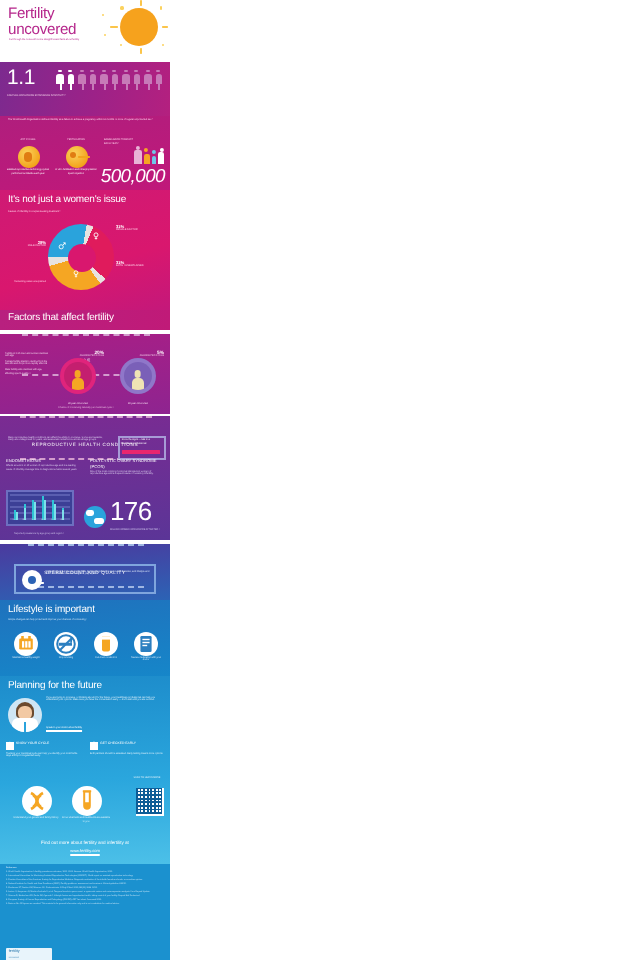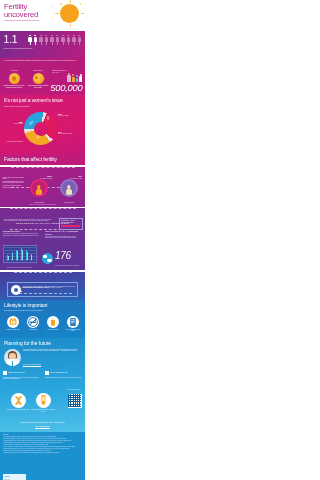--- a/index.html
+++ b/index.html
@@ -131,22 +131,22 @@
   .xt{position:absolute;left:1.5px;right:0;bottom:-2.6px;height:2.4px;}
   .xt span{position:absolute;font-size:.85px;line-height:1px;color:#cfd3f2;}
   .chartcap{position:absolute;left:2.5px;bottom:1.3px;width:34px;color:#cdc2ea;}
   .globebox{position:absolute;right:3px;bottom:5px;width:40px;height:14px;}
   .globe{position:absolute;left:0;top:1.4px;width:11px;height:11px;border-radius:50%;
     background:#2aa3dc;overflow:hidden;}
   .globe::before{content:"";position:absolute;left:1.4px;top:2.6px;width:4px;height:2.6px;
     background:#fff;border-radius:1.2px;}
   .globe::after{content:"";position:absolute;left:5.4px;top:6px;width:4.2px;height:3px;
     background:#fff;border-radius:1.4px;}
-  .g176{position:absolute;left:13px;top:.6px;font-size:10px;line-height:8.4px;color:#fff;
-    letter-spacing:-.3px;font-style:italic;}
+  .g176{position:absolute;left:13px;top:.6px;font-size:13px;line-height:8.4px;color:#fff;
+    letter-spacing:-.3px;}
   .gcap{position:absolute;left:13px;bottom:-1.4px;width:28px;color:#cdc2ea;}
 
   
   #sperm{height:28px;background:linear-gradient(175deg,#4b3a9e 0%,#2c63b5 100%);color:#fff;}
   #sperm .dashhd{width:58px;border-color:#9fb6e2;}
   .spbox{position:absolute;left:7px;top:10px;width:71px;height:15px;border:.3px solid #7fa5dd;
     box-sizing:border-box;}
   .spcirc{position:absolute;left:3px;top:2.6px;width:10px;height:10px;border-radius:50%;
     background:#fff;}
   .spcirc::after{content:"";position:absolute;left:2.6px;top:2.6px;width:4.2px;height:4.2px;

